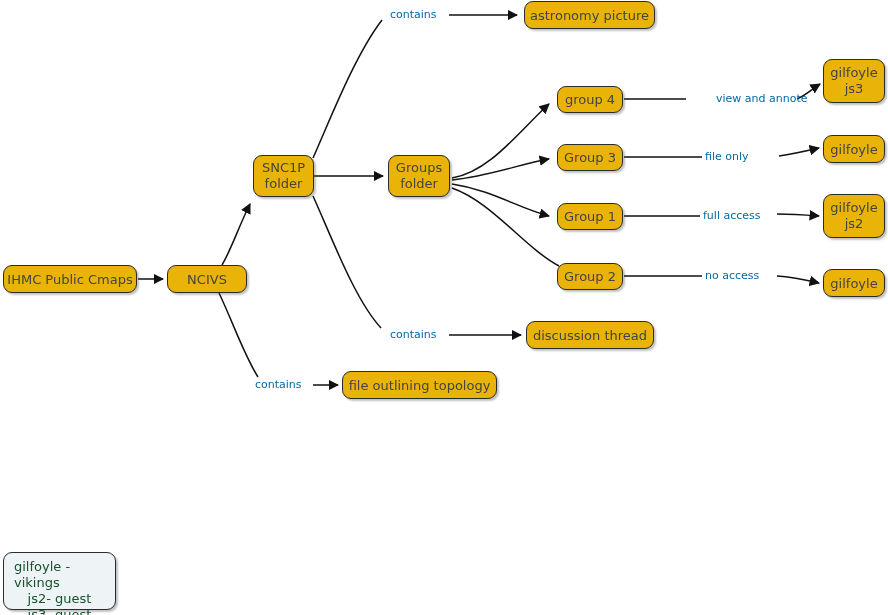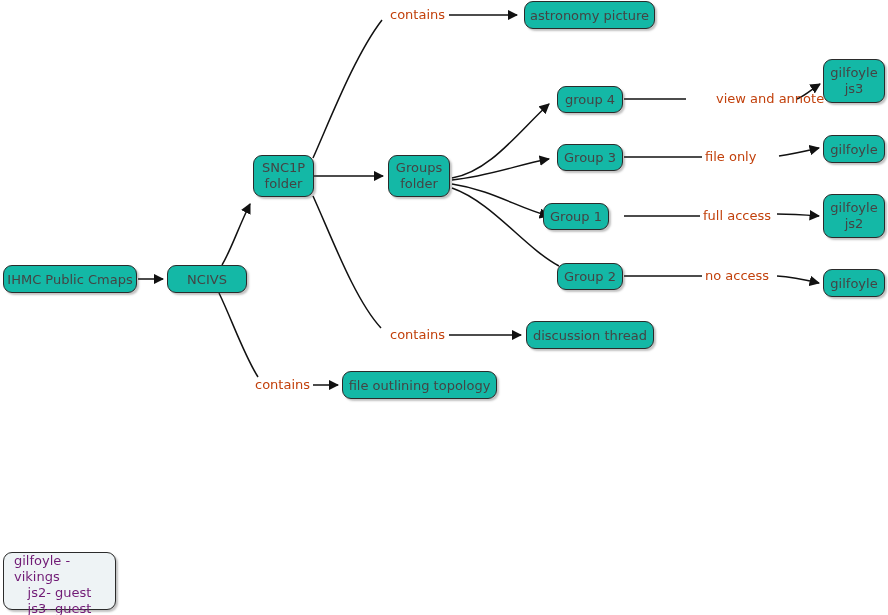--- a/index.html
+++ b/index.html
@@ -8,53 +8,53 @@
     background:#ffffff;
     font-family:"DejaVu Sans", sans-serif;
     position:relative;
     overflow:hidden;
   }
   #canvas{position:absolute;left:0;top:0;width:888px;height:615px;}
   .edges{position:absolute;left:0;top:0;width:888px;height:615px;pointer-events:none;}
   .node{
     position:absolute;
     box-sizing:border-box;
-    background:#14b8a6;
+    background:#eab308;
     border:1.3px solid #2b2b2b;
     border-radius:9px;
     color:#444444;
     font-size:13px;
     line-height:15px;
     display:flex;
     align-items:center;
     justify-content:center;
     text-align:center;
     box-shadow:2px 2px 2px rgba(80,80,80,0.35);
     white-space:pre;
     padding:0 7px;
   }
   .node.two-line{line-height:16px;}
   .edge-label{
     position:absolute;
-    font-size:13px;
-    color:#c2410c;
+    font-size:11px;
+    color:#0369a1;
     white-space:nowrap;
     line-height:14px;
   }
   .legend{
     position:absolute;
     box-sizing:border-box;
     background:#eef3f5;
     border:1.3px solid #2b2b2b;
     border-radius:9px;
-    color:#701a75;
+    color:#14532d;
     font-size:13px;
     line-height:16px;
     box-shadow:2px 2px 2px rgba(80,80,80,0.35);
-    padding:0 10px 7px 10px;
+    padding:6px 10px 7px 10px;
     text-align:center;
   }
   .legend .l1{text-align:left;}
   .legend .l2,.legend .l3{text-align:center;}
 </style>
 </head>
 <body>
 
 <div id="canvas">
 
@@ -116,21 +116,21 @@
   <div class="node" style="left:524px;top:1px;width:131px;height:28px;">astronomy picture</div>
 
   <div class="node" style="left:526px;top:321px;width:128px;height:28px;">discussion thread</div>
 
   <div class="node" style="left:342px;top:371px;width:155px;height:28px;">file outlining topology</div>
 
   <div class="node" style="left:557px;top:86px;width:66px;height:27px;">group 4</div>
 
   <div class="node" style="left:557px;top:144px;width:66px;height:27px;">Group 3</div>
 
-  <div class="node" style="left:543px;top:203px;width:66px;height:27px;">Group 1</div>
+  <div class="node" style="left:557px;top:203px;width:66px;height:27px;">Group 1</div>
 
   <div class="node" style="left:557px;top:263px;width:66px;height:27px;">Group 2</div>
 
   <div class="node two-line" style="left:823px;top:59px;width:62px;height:44px;">gilfoyle
 js3</div>
 
   <div class="node" style="left:823px;top:135px;width:62px;height:28px;">gilfoyle</div>
 
   <div class="node two-line" style="left:823px;top:194px;width:62px;height:44px;">gilfoyle
 js2</div>

